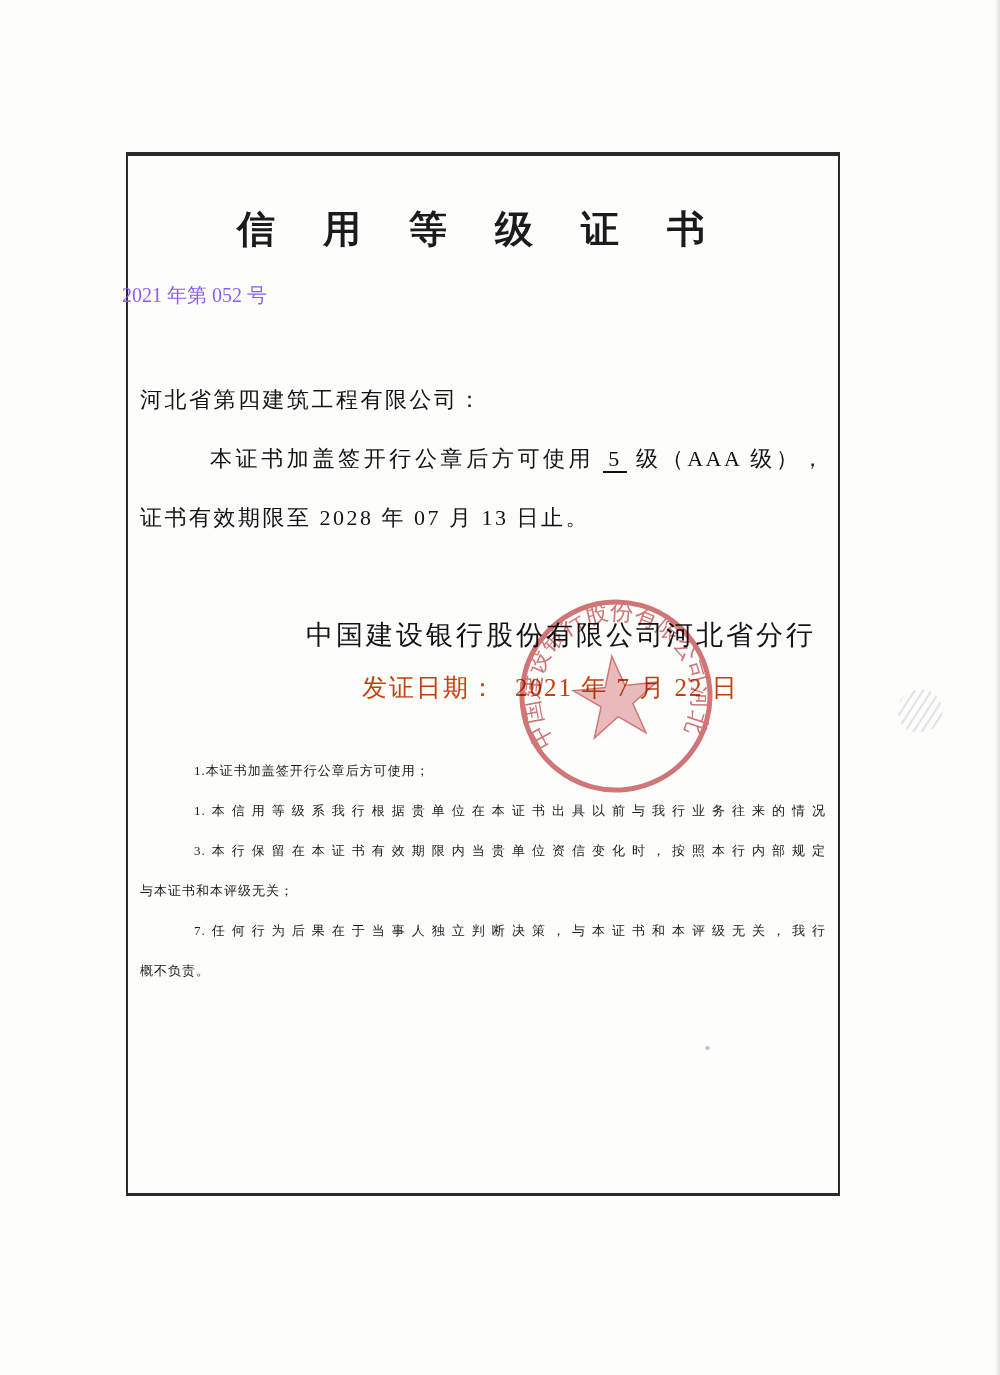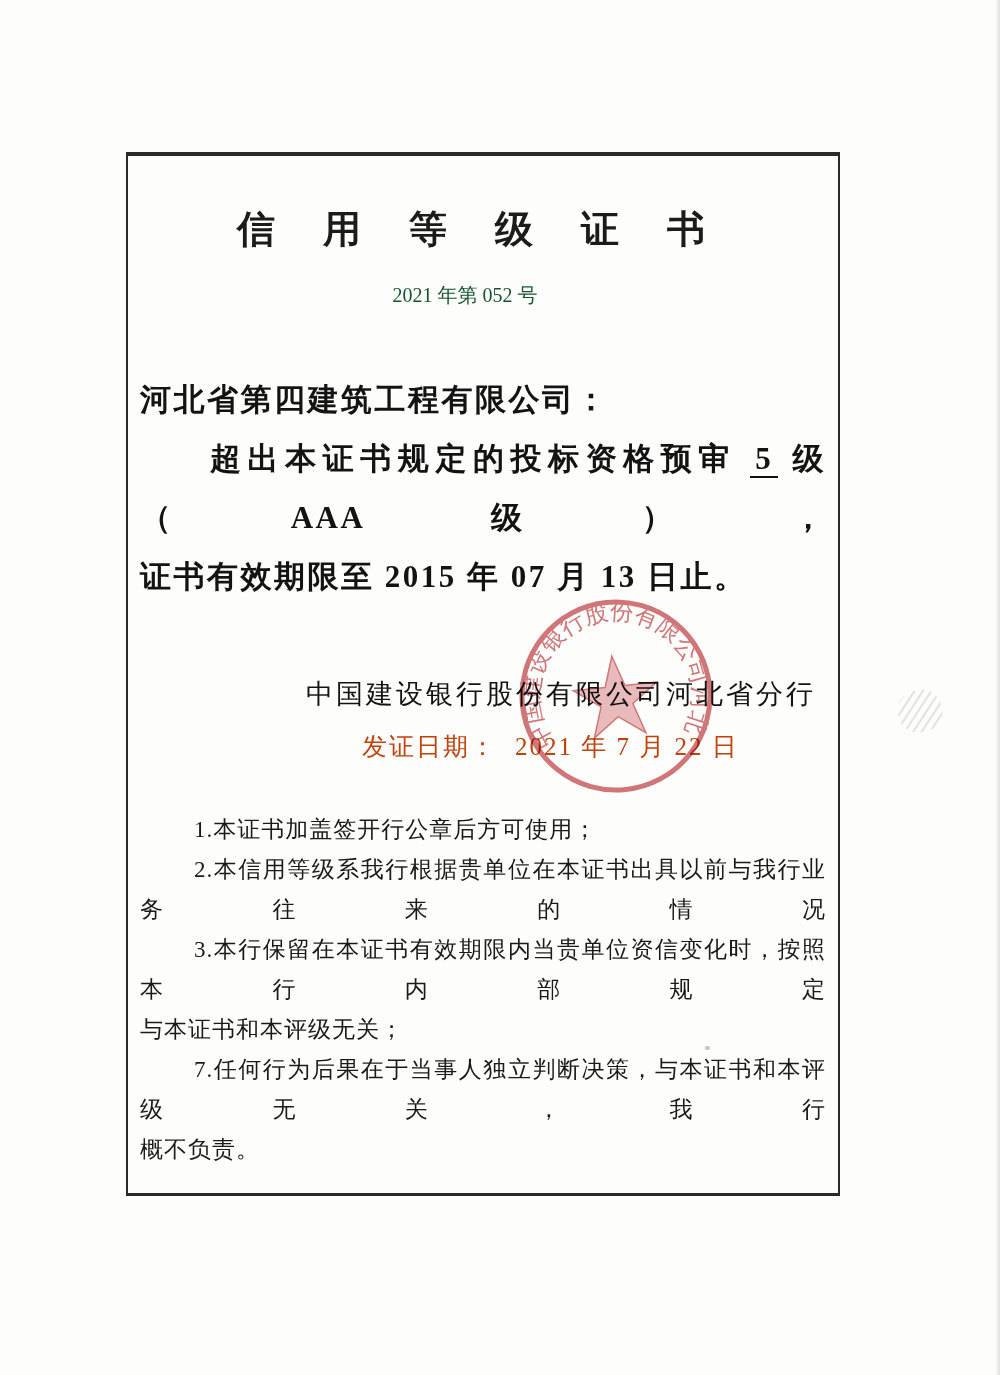--- a/index.html
+++ b/index.html
@@ -40,33 +40,31 @@
     font-weight: bold;
     font-size: 38px;
     line-height: 46px;
     letter-spacing: 48px;
     text-indent: 24px;
     white-space: nowrap;
     color: #1b1b1b;
   }
   .serial {
     margin-top: 30px;
-    text-align: center;
     font-size: 20px;
     line-height: 26px;
     transform: translateX(-18px);
-    color: #14532d;
+    color: #8b5cf6;
   }
   .body-block {
     margin-top: 62px;
-    font-size: 31px;
+    font-size: 22px;
     line-height: 59px;
     letter-spacing: 2.5px;
     color: #131313;
-    font-weight: bold;
   }
   .body-line { margin: 0; }
   .stretch { text-align: justify; text-align-last: justify; }
   .indent-body { text-indent: 70px; }
   .rating-underline {
     border-bottom: 2px solid #111;
     padding: 0 5px;
   }
   .signature { margin-top: 72px; }
   .issuer {
@@ -90,21 +88,21 @@
   .notes { margin-top: 48px; }
   .notes-heading {
     font-family: "Liberation Sans", "DejaVu Sans", sans-serif;
     font-weight: bold;
     font-size: 19px;
     line-height: 24px;
     color: #141414;
   }
   .note-line {
     margin: 0;
-    font-size: 23px;
+    font-size: 13px;
     line-height: 40px;
     letter-spacing: 1px;
     color: #1a1a1a;
   }
   .note-first { margin-top: 8px; }
   .indent-note { text-indent: 54px; }
   
   .stamp {
     position: absolute;
     left: 516px; top: 596px;
@@ -142,35 +140,35 @@
 
   <div class="certificate">
 
     <div class="cert-title">信用等级证书</div>
 
     <div class="serial">2021 年第 052 号</div>
 
     <div class="body-block">
       <p class="body-line">河北省第四建筑工程有限公司：</p>
       <p class="body-line stretch indent-body">
-        <span>超出本证书规定的投标资格预审 </span><span class="rating-underline">5</span><span> 级（AAA 级），</span>
+        <span>本证书加盖签开行公章后方可使用 </span><span class="rating-underline">5</span><span> 级（AAA 级），</span>
       </p>
-      <p class="body-line">证书有效期限至 2015 年 07 月 13 日止。</p>
+      <p class="body-line">证书有效期限至 2028 年 07 月 13 日止。</p>
     </div>
 
     <div class="signature">
       <div class="issuer">中国建设银行股份有限公司河北省分行</div>
       <div class="issue-date">
         <span>发证日期：</span><span class="date-value">2021 年 7 月 22 日</span>
       </div>
     </div>
 
     <div class="notes">
       <p class="note-line note-first indent-note">1.本证书加盖签开行公章后方可使用；</p>
-      <p class="note-line stretch indent-note">2.本信用等级系我行根据贵单位在本证书出具以前与我行业务往来的情况</p>
+      <p class="note-line stretch indent-note">1.本信用等级系我行根据贵单位在本证书出具以前与我行业务往来的情况</p>
       <p class="note-line stretch indent-note">3.本行保留在本证书有效期限内当贵单位资信变化时，按照本行内部规定</p>
       <p class="note-line">与本证书和本评级无关；</p>
       <p class="note-line stretch indent-note">7.任何行为后果在于当事人独立判断决策，与本证书和本评级无关，我行</p>
       <p class="note-line">概不负责。</p>
     </div>
 
   </div>
 
   <svg class="stamp" viewBox="0 0 200 200" aria-hidden="true">
     <circle cx="100" cy="100" r="94" fill="none" stroke="#c9595b" stroke-width="5"></circle>

